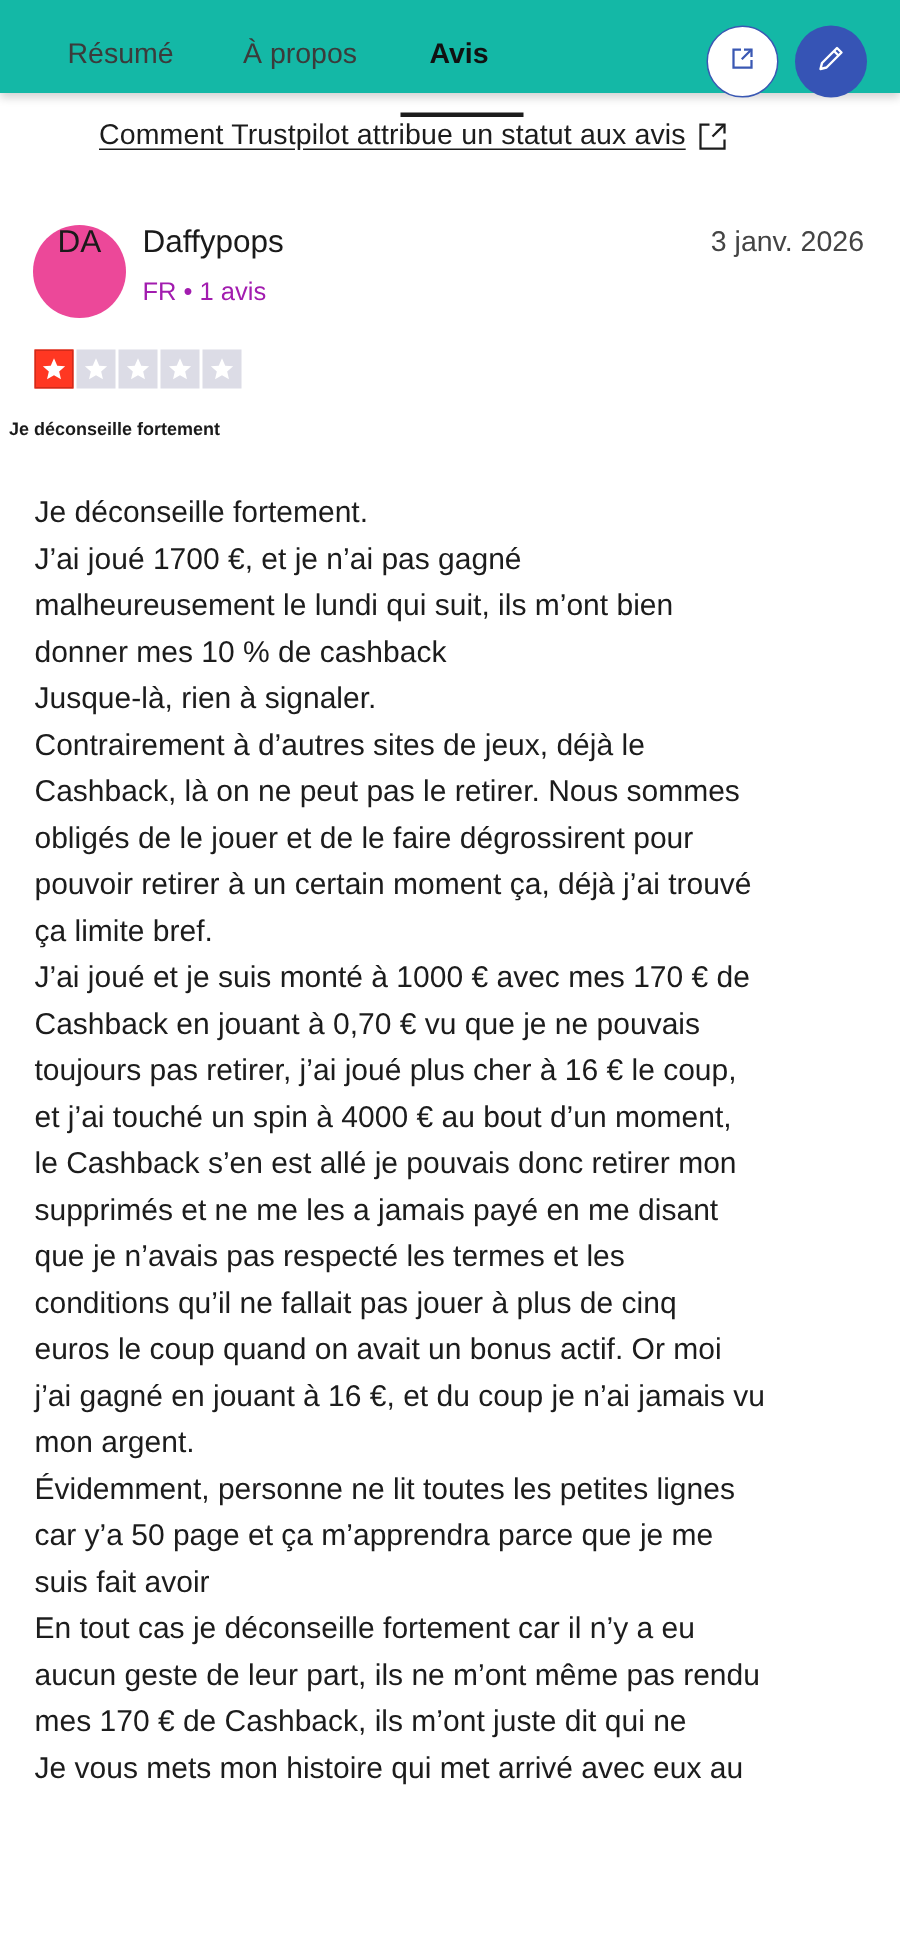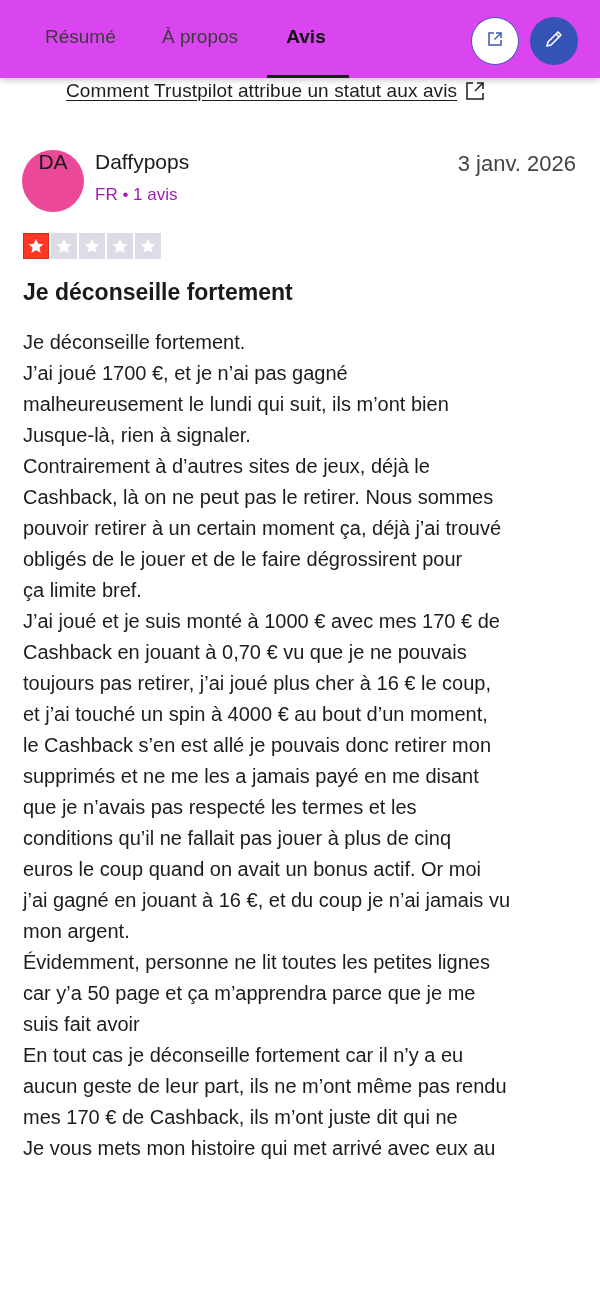--- a/index.html
+++ b/index.html
@@ -8,22 +8,22 @@
     height: 1300px;
     background: #ffffff;
     overflow: hidden;
     font-family: "Liberation Sans", "DejaVu Sans", sans-serif;
     color: #1c1c1c;
   }
   .page { position: relative; width: 600px; height: 1300px; }
 
   
   .topnav {
-    position: absolute; top: 0; left: 0; width: 600px; height: 78px;
-    background: #d946ef;
+    position: absolute; top: 0; left: 0; width: 600px; height: 62px;
+    background: #14b8a6;
     box-shadow: 0 3px 6px rgba(0,0,0,0.18);
     z-index: 5;
   }
   .tabs { position: absolute; left: 0; top: 0; height: 78px; display: flex; }
   .tab {
     position: relative;
     height: 78px;
     display: flex; align-items: center;
     font-size: 19px;
     color: #3b3b3b;
@@ -60,31 +60,31 @@
 
   
   .avatar {
     position: absolute; left: 22px; top: 150px; width: 62px; height: 62px; border-radius: 50%;
     background: #ec4899;
     display: flex; align-items: flex-start; justify-content: center;
     font-size: 21px; color: #1a1a1a;
   }
   .reviewer-name { position: absolute; left: 95px; top: 150px; font-size: 21px; color: #1a1a1a; }
   .reviewer-meta { position: absolute; left: 95px; top: 185px; font-size: 17px; color: #a21caf; }
-  .review-date { position: absolute; right: 24px; top: 151px; font-size: 22px; color: #444; }
+  .review-date { position: absolute; right: 24px; top: 151px; font-size: 19px; color: #444; }
 
   
   .stars { position: absolute; left: 23px; top: 233px; display: flex; gap: 2px; }
   .star {
     width: 26px; height: 26px; display: flex; align-items: center; justify-content: center;
     background: #dcdce6;
   }
   .star.on { background: #ff3722; border: 1px solid #d12b1a; }
 
-  .review-title { position: absolute; left: 23px; top: 279px; font-size: 23px; font-weight: bold; color: #1a1a1a; }
+  .review-title { position: absolute; left: 6px; top: 279px; font-size: 12px; font-weight: bold; color: #1a1a1a; }
 
   .review-body { position: absolute; left: 23px; top: 327px; width: 560px; }
   .line {
     font-size: 20px; line-height: 31px; height: 31px; white-space: nowrap; color: #1c1c1c;
   }
 </style>
 </head>
 <body>
 
 <div class="page">
@@ -168,25 +168,26 @@
           </svg>
       </div>
     </div>
 
     <div class="review-title">Je déconseille fortement</div>
 
     <div class="review-body" id="review-body">
         <div class="line">Je déconseille fortement.</div>
         <div class="line">J’ai joué 1700 €, et je n’ai pas gagné</div>
         <div class="line">malheureusement le lundi qui suit, ils m’ont bien</div>
+        <div class="line">donner mes 10 % de cashback</div>
         <div class="line">Jusque-là, rien à signaler.</div>
         <div class="line">Contrairement à d’autres sites de jeux, déjà le</div>
         <div class="line">Cashback, là on ne peut pas le retirer. Nous sommes</div>
+        <div class="line">obligés de le jouer et de le faire dégrossirent pour</div>
         <div class="line">pouvoir retirer à un certain moment ça, déjà j’ai trouvé</div>
-        <div class="line">obligés de le jouer et de le faire dégrossirent pour</div>
         <div class="line">ça limite bref.</div>
         <div class="line">J’ai joué et je suis monté à 1000 € avec mes 170 € de</div>
         <div class="line">Cashback en jouant à 0,70 € vu que je ne pouvais</div>
         <div class="line">toujours pas retirer, j’ai joué plus cher à 16 € le coup,</div>
         <div class="line">et j’ai touché un spin à 4000 € au bout d’un moment,</div>
         <div class="line">le Cashback s’en est allé je pouvais donc retirer mon</div>
         <div class="line">supprimés et ne me les a jamais payé en me disant</div>
         <div class="line">que je n’avais pas respecté les termes et les</div>
         <div class="line">conditions qu’il ne fallait pas jouer à plus de cinq</div>
         <div class="line">euros le coup quand on avait un bonus actif. Or moi</div>

